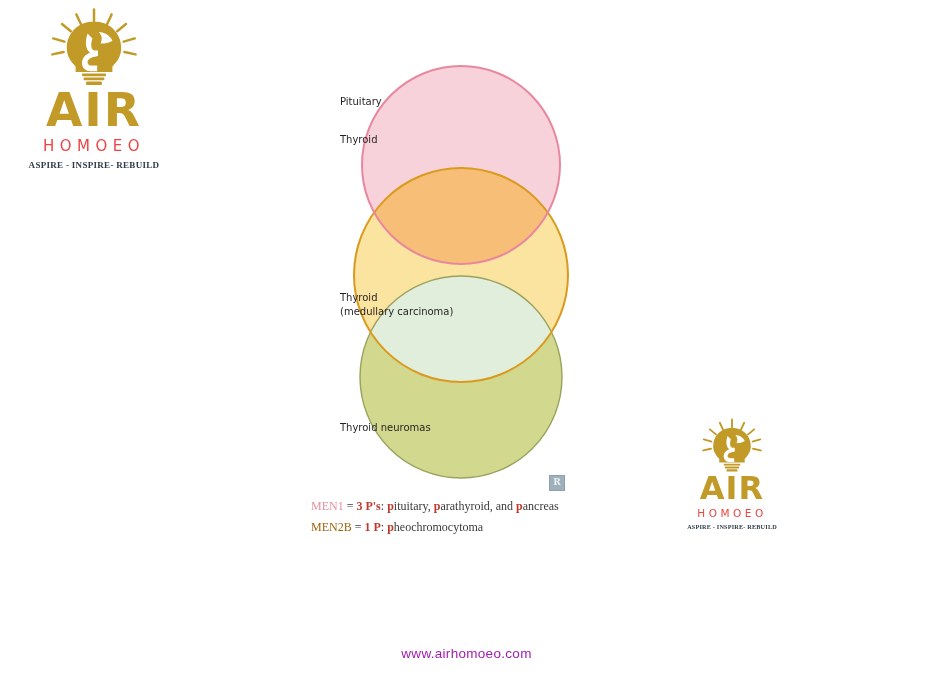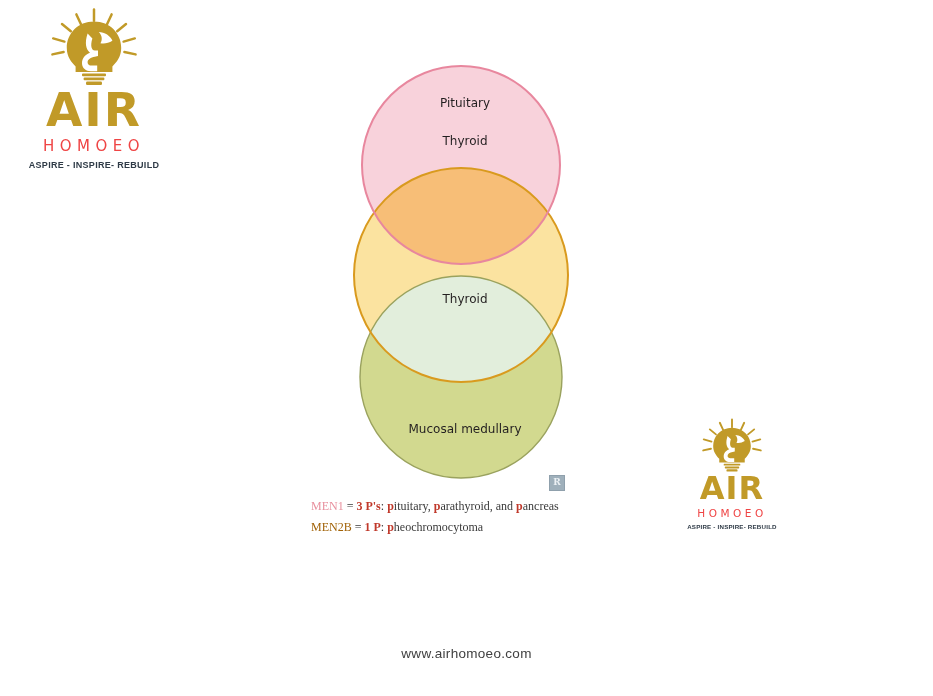--- a/index.html
+++ b/index.html
@@ -41,43 +41,43 @@
 
   .logo-homoeo {
     font-family: "DejaVu Sans", sans-serif;
     font-weight: 400;
     color: #ef4444;
   }
   .logo-main .logo-homoeo { font-size: 15px; letter-spacing: 5.5px; margin-top: 4px; }
   .logo-sec  .logo-homoeo { font-size: 10.5px; letter-spacing: 3.5px; margin-top: 3px; }
 
   .logo-tag {
-    font-family: Liberation Sans, sans-serif;
+    font-family: Liberation Serif, serif;
     font-weight: 700;
     color: #2f3b47;
   }
   .logo-main .logo-tag { font-size: 9px; letter-spacing: 0.3px; margin-top: 5px; }
   .logo-sec  .logo-tag { font-size: 6.2px; letter-spacing: 0.2px; margin-top: 4px; }
 
   
   .venn {
     position: absolute;
     left: 340px;
     top: 50px;
     width: 250px;
     height: 450px;
   }
   .venn svg { display: block; }
 
   .venn-label {
     position: absolute;
     width: 100%;
-    text-align: center;
+    text-align: left;
     font-family: "DejaVu Sans", sans-serif;
-    font-size: 12px;
+    font-size: 10px;
     color: #231f20;
     line-height: 1.25;
     pointer-events: none;
   }
 
   .watermark {
     position: absolute;
     left: 549px;
     top: 475px;
     width: 14px;
@@ -116,21 +116,21 @@
 
   
   .footer {
     position: absolute;
     left: 0;
     top: 646px;
     width: 933px;
     text-align: center;
     font-family: "Liberation Sans", sans-serif;
     font-size: 13.5px;
-    color: #404040;
+    color: #a21caf;
     letter-spacing: .3px;
   }
 </style>
 </head>
 <body>
 
 <div class="logo logo-main">
   <span class="bulb-wrap">
     <svg viewBox="0 0 130 100" width="100%" height="100%" aria-hidden="true">
       <g stroke="#C19A28" stroke-width="3.1" stroke-linecap="round">
@@ -211,21 +211,22 @@
     </g>
 
     <circle cx="121" cy="327" r="101" fill="none" stroke="#9AA25E" stroke-width="1.4"></circle>
     <circle cx="121" cy="225" r="107" fill="none" stroke="#D99A1E" stroke-width="2"></circle>
     <circle cx="121" cy="115" r="99" fill="none" stroke="#E8879E" stroke-width="2"></circle>
   </svg>
 
   <div class="venn-label" style="top:46px">Pituitary</div>
   <div class="venn-label" style="top:84px">Thyroid</div>
   <div class="venn-label" style="top:242px">Thyroid</div>
-  <div class="venn-label" style="top:372px">Mucosal medullary</div>
+  <div class="venn-label" style="top:256px">(medullary carcinoma)</div>
+  <div class="venn-label" style="top:372px">Thyroid neuromas</div>
 </div>
 
 <div class="watermark">R</div>
 
 <div class="legend">
 
   <div class="ln">
     <span class="hang">
       <span class="k-men1">MEN1</span><span class="body-txt"> = </span><span class="num">3 P's</span><span class="body-txt">: </span><span class="pl">p</span><span class="body-txt">ituitary, </span><span class="pl">p</span><span class="body-txt">arathyroid, and </span><span class="pl">p</span><span class="body-txt">ancreas</span>
     </span>

